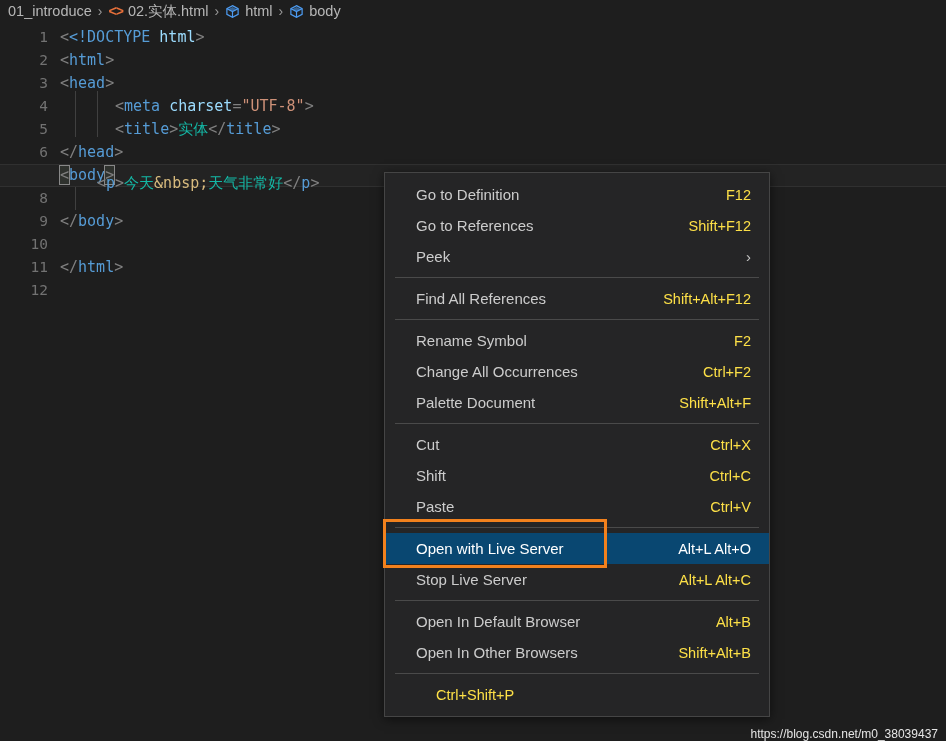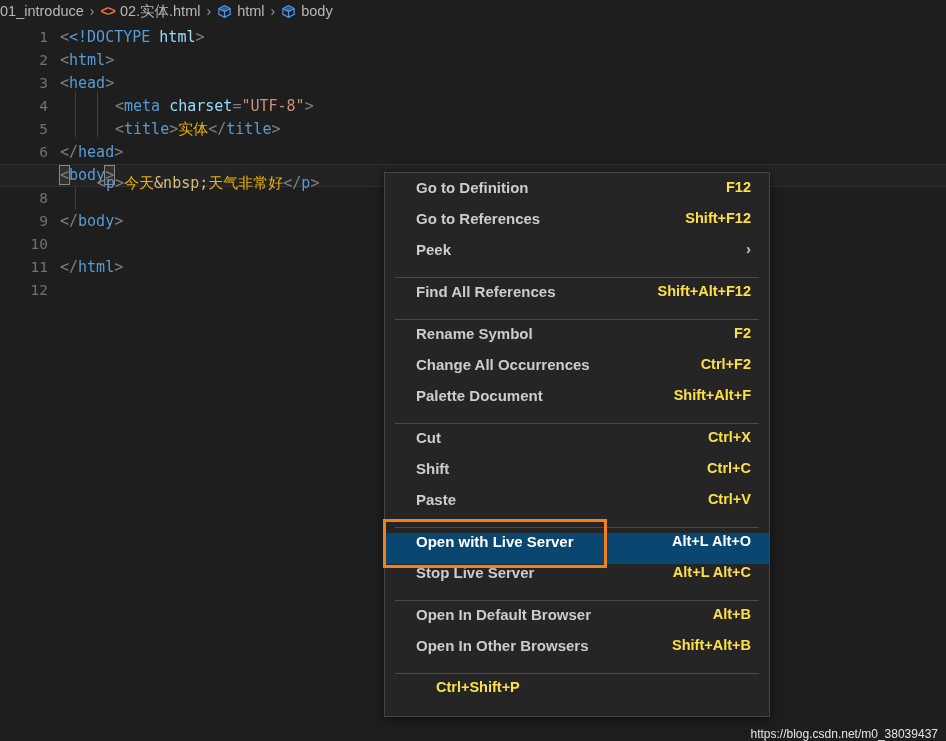--- a/index.html
+++ b/index.html
@@ -18,20 +18,21 @@
   }
 
   
   #breadcrumb {
     position: absolute;
     left: 0; top: 0;
     width: 946px; height: 22px;
     background: #1e1e1e;
     display: flex;
     align-items: center;
+    padding-left: 8px;
     box-sizing: border-box;
     font-size: 14.5px;
     color: #a9a9a9;
     white-space: nowrap;
   }
   .bc-item {
     display: flex;
     align-items: center;
     gap: 5px;
     cursor: default;
@@ -99,21 +100,21 @@
     height: 23px;
     background: #232323;
     border-top: 1px solid #303030;
     border-bottom: 1px solid #303030;
     box-sizing: border-box;
   }
   .tk-punct  { color: #808080; }
   .tk-tag    { color: #569cd6; }
   .tk-attr   { color: #9cdcfe; }
   .tk-str    { color: #ce9178; }
-  .tk-text   { color: #eab308; }
+  .tk-text   { color: #14b8a6; }
   .tk-ent    { color: #d7ba7d; }
   .tk-doctype{ color: #569cd6; margin-top: 43px; }
   .tk-doctag { color: #9cdcfe; }
   .bracket-match {
     outline: 1px solid #888888;
     background: rgba(120,140,110,0.14);
   }
   .indent-guide {
     position: absolute;
     width: 1px;
@@ -129,27 +130,26 @@
     border: 1px solid #454545;
     box-shadow: 0 2px 10px rgba(0,0,0,0.55);
     padding: 6px 0;
     box-sizing: border-box;
     z-index: 20;
   }
   .mi {
     position: relative;
     height: 31px;
     display: flex;
-    align-items: flex-start;
+    align-items: center;
     padding: 0 18px 0 31px;
     font-size: 15px;
     color: #cccccc;
     cursor: default;
     box-sizing: border-box;
-    font-weight: bold;
   }
   .mi .label { flex: 1; }
   .mi .keys {
     color: #fde047;
     font-size: 14.5px;
     padding-left: 20px;
   }
   .mi.selected {
     background: #094771;
     color: #ffffff;

